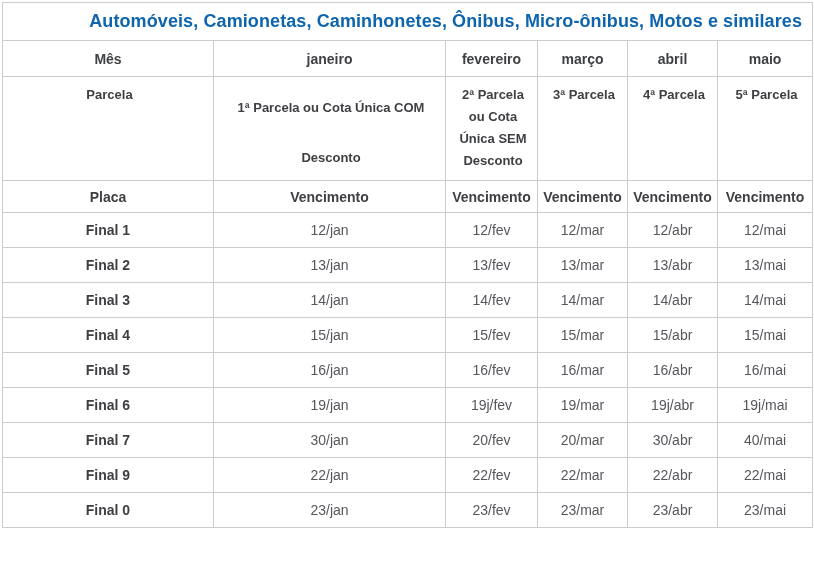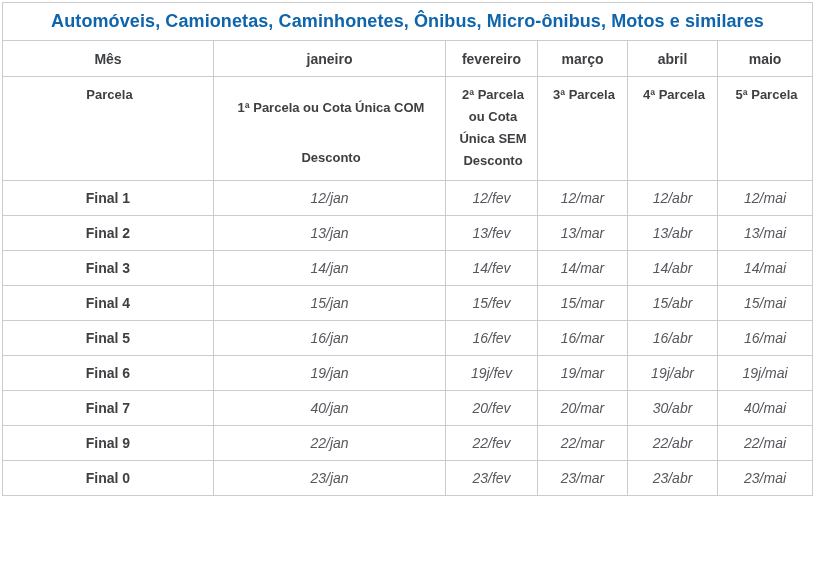--- a/index.html
+++ b/index.html
@@ -19,21 +19,21 @@
     background: #ffffff;
   }
   table.schedule td, table.schedule th {
     border: 1px solid #cccccc;
     box-sizing: border-box;
     overflow: hidden;
   }
   
   tr.title-row td {
     height: 38px;
-    text-align: center;
+    text-align: right;
     vertical-align: middle;
     padding: 2px 10px;
     color: #0e65ad;
     font-size: 18px;
     font-weight: bold;
     letter-spacing: 0.1px;
     white-space: nowrap;
   }
   
   tr.mes-row td {
@@ -73,21 +73,20 @@
     vertical-align: middle;
     font-size: 14px;
   }
   tr.data-row td.final-cell {
     color: #3d3f42;
     font-weight: bold;
   }
   tr.data-row td.date-cell {
     color: #55575c;
     font-weight: normal;
-    font-style: italic;
   }
 </style>
 </head>
 <body>
 
 <div class="wrap">
   <table class="schedule">
     <colgroup>
       <col style="width:211px">
       <col style="width:232px">
@@ -116,20 +115,28 @@
       <td class="parcela-jan">
         <div class="line1">1ª Parcela ou Cota Única COM</div>
         <div class="line2">Desconto</div>
       </td>
       <td>2ª Parcela ou Cota Única SEM Desconto</td>
       <td>3ª Parcela</td>
       <td>4ª Parcela</td>
       <td>5ª Parcela</td>
     </tr>
 
+    <tr class="placa-row">
+      <td>Placa</td>
+      <td>Vencimento</td>
+      <td>Vencimento</td>
+      <td>Vencimento</td>
+      <td>Vencimento</td>
+      <td>Vencimento</td>
+    </tr>
 
     <tr class="data-row">
       <td class="final-cell">Final 1</td>
       <td class="date-cell">12/jan</td>
       <td class="date-cell">12/fev</td>
       <td class="date-cell">12/mar</td>
       <td class="date-cell">12/abr</td>
       <td class="date-cell">12/mai</td>
     </tr>
 
@@ -173,21 +180,21 @@
       <td class="final-cell">Final 6</td>
       <td class="date-cell">19/jan</td>
       <td class="date-cell">19j/fev</td>
       <td class="date-cell">19/mar</td>
       <td class="date-cell">19j/abr</td>
       <td class="date-cell">19j/mai</td>
     </tr>
 
     <tr class="data-row">
       <td class="final-cell">Final 7</td>
-      <td class="date-cell">40/jan</td>
+      <td class="date-cell">30/jan</td>
       <td class="date-cell">20/fev</td>
       <td class="date-cell">20/mar</td>
       <td class="date-cell">30/abr</td>
       <td class="date-cell">40/mai</td>
     </tr>
 
 
     <tr class="data-row">
       <td class="final-cell">Final 9</td>
       <td class="date-cell">22/jan</td>

